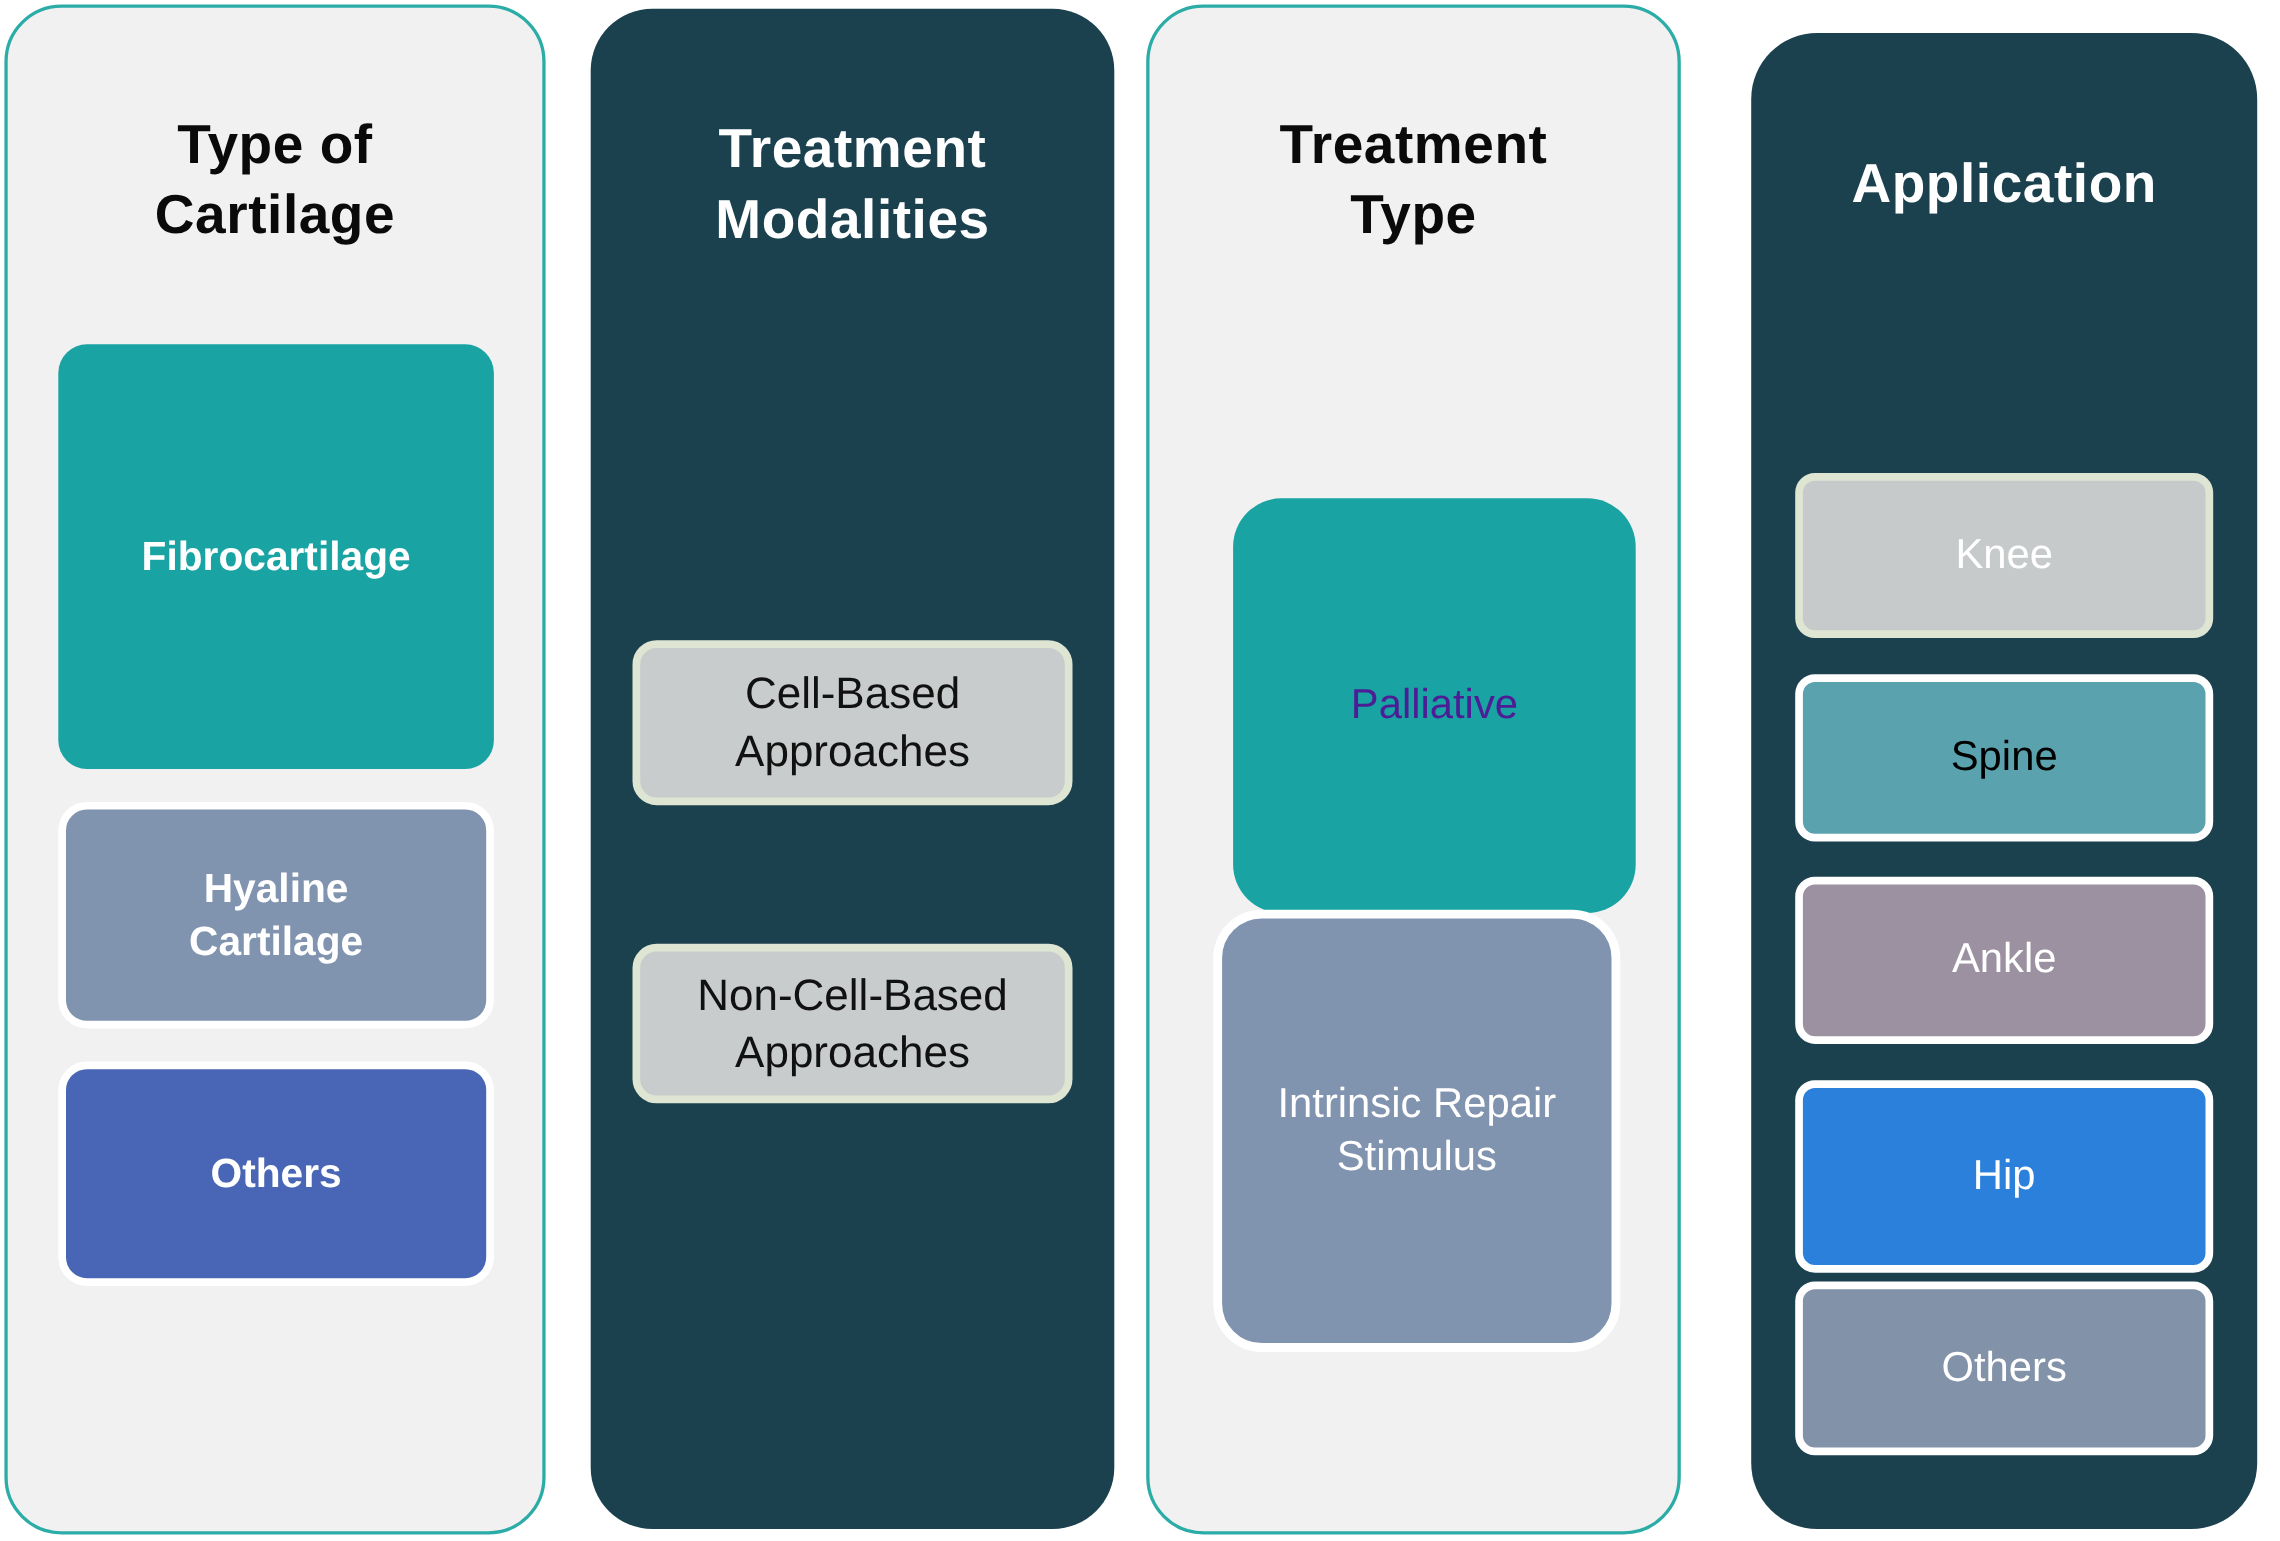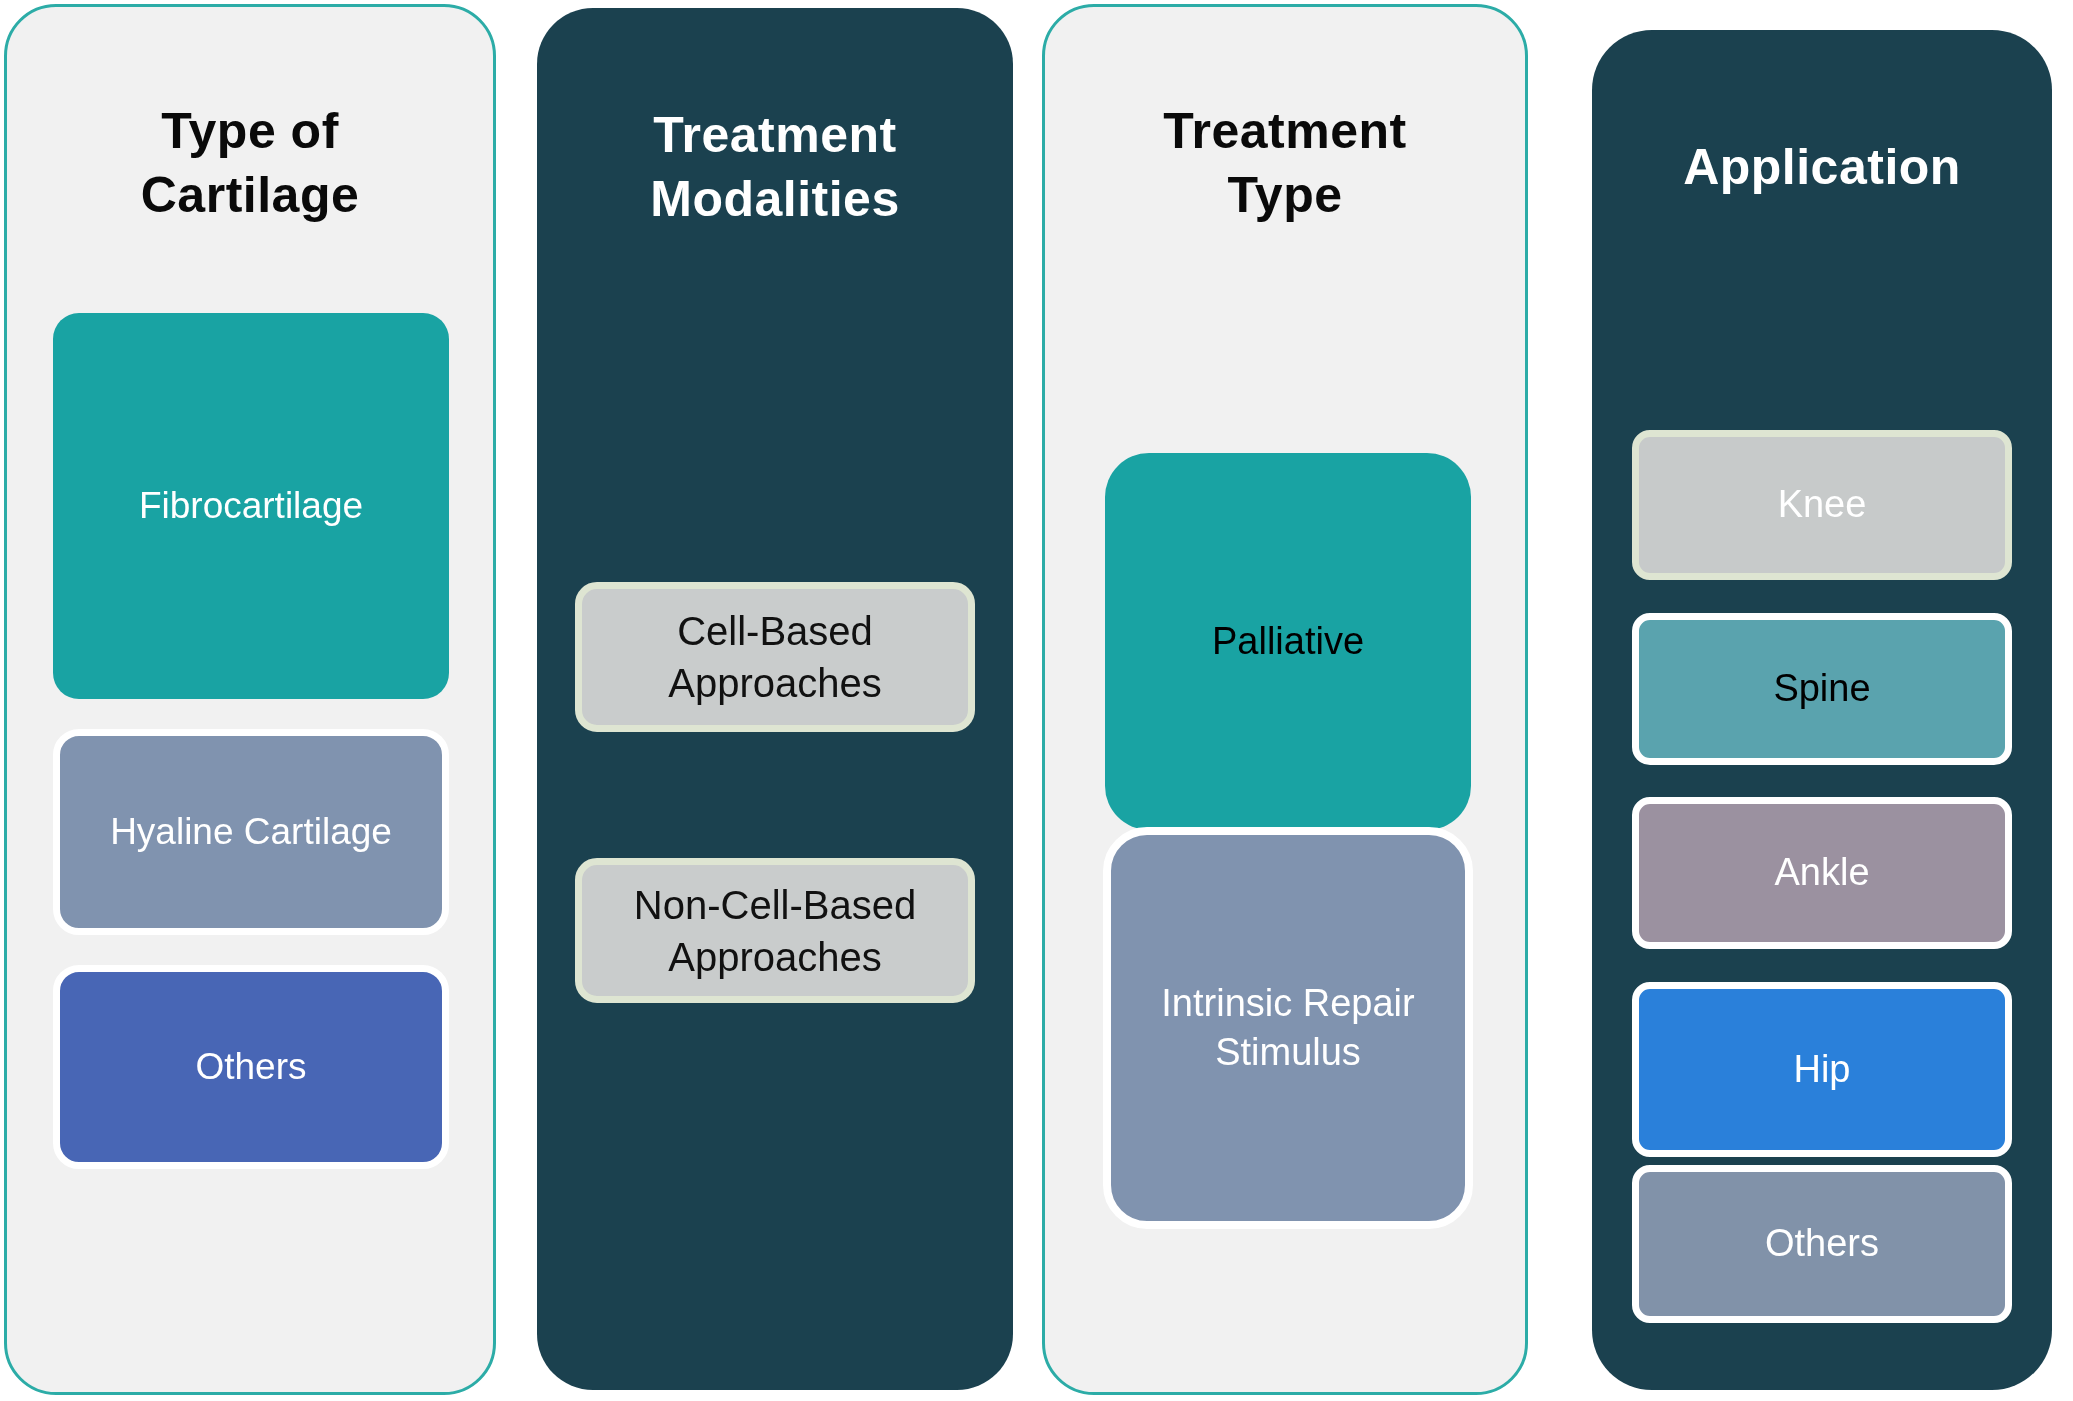--- a/index.html
+++ b/index.html
@@ -51,21 +51,21 @@
   }
   .box--bordered { border: 7px solid #FFFFFF; }
 
   
   .panel--p1 { left: 4px;    top: 4px;  width: 492px; height: 1391px; }
   .panel--p2 { left: 537px;  top: 8px;  width: 476px; height: 1382px; border-radius: 56px; }
   .panel--p3 { left: 1042px; top: 4px;  width: 486px; height: 1391px; }
   .panel--p4 { left: 1592px; top: 30px; width: 460px; height: 1360px; border-radius: 60px; }
 
   
-  .panel--p1 .box { font-size: 37px; padding: 12px 48px; }
+  .panel--p1 .box { font-size: 37px; padding: 12px 48px; font-weight: bold; }
   .c1-b1 { left: 46px; top: 306px; width: 396px; height: 386px; }
   .c1-b2 { left: 46px; top: 722px; width: 396px; height: 206px; }
   .c1-b3 { left: 46px; top: 958px; width: 396px; height: 204px; }
 
   
   .panel--p2 .box { font-size: 40px; padding: 0 21px; border-radius: 22px; }
   .c2-b1 { left: 38px; top: 574px; width: 400px; height: 150px; }
   .c2-b2 { left: 38px; top: 850px; width: 400px; height: 145px; }
 
   
@@ -94,21 +94,21 @@
   </section>
 
   <section class="panel panel--dark panel--p2" style="background: rgb(27, 65, 79);">
     <h2 class="panel-title" style="color: rgb(255, 255, 255);">Treatment Modalities</h2>
     <div class="box box--bordered c2-b1" style="background: rgb(201, 204, 204); color: rgb(17, 17, 17); border-color: rgb(222, 229, 210);">Cell-Based Approaches</div>
     <div class="box box--bordered c2-b2" style="background: rgb(201, 204, 204); color: rgb(17, 17, 17); border-color: rgb(222, 229, 210);">Non-Cell-Based Approaches</div>
   </section>
 
   <section class="panel panel--light panel--p3" style="background: rgb(241, 241, 241); border-color: rgb(44, 172, 167);">
     <h2 class="panel-title" style="color: rgb(10, 10, 10);">Treatment Type</h2>
-    <div class="box c3-b1" style="background: rgb(25, 163, 163); color: #000000; border: none;">Palliative</div>
+    <div class="box c3-b1" style="background: rgb(25, 163, 163); color: #4c1d95; border: none; margin-left: 16px;">Palliative</div>
     <div class="box box--bordered c3-b2" style="background: rgb(128, 147, 175); color: rgb(255, 255, 255); border-color: rgb(255, 255, 255);">Intrinsic Repair Stimulus</div>
   </section>
 
   <section class="panel panel--dark panel--p4" style="background: rgb(27, 65, 79);">
     <h2 class="panel-title" style="color: rgb(255, 255, 255);">Application</h2>
     <div class="box box--bordered c4-b1" style="background: rgb(199, 202, 202); color: rgb(255, 255, 255); border-color: rgb(222, 229, 210);">Knee</div>
     <div class="box box--bordered c4-b2" style="background: rgb(90, 163, 174); color: #000000; border-color: rgb(255, 255, 255);">Spine</div>
     <div class="box box--bordered c4-b3" style="background: rgb(155, 145, 160); color: rgb(255, 255, 255); border-color: rgb(255, 255, 255);">Ankle</div>
     <div class="box box--bordered c4-b4" style="background: rgb(42, 128, 218); color: rgb(255, 255, 255); border-color: rgb(255, 255, 255);">Hip</div>
     <div class="box box--bordered c4-b5" style="background: rgb(129, 146, 169); color: rgb(255, 255, 255); border-color: rgb(255, 255, 255);">Others</div>

